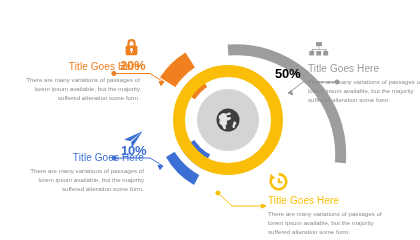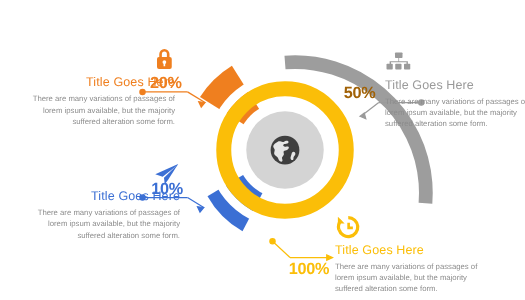--- a/index.html
+++ b/index.html
@@ -27,21 +27,21 @@
   .align-l .ico{justify-content:flex-start;}
 
   
   #blk-tl{left:22px;top:36px;}
   #blk-tr{left:308px;top:38px;}
   #blk-bl{left:26px;top:127px;}
   #blk-br{left:268px;top:170px;}
 
   .pct{position:absolute;font-size:13px;font-weight:bold;letter-spacing:-.2px;}
   #pct-20{left:120px;top:58px;color:#ef7f1f;}
-  #pct-50{left:275px;top:66px;color:#a16207;}
+  #pct-50{left:275px;top:66px;color:#000000;}
   #pct-10{left:121px;top:143px;color:#3b6fd4;text-align:center;}
   #pct-100{left:231px;top:207px;color:#fbbe08;}
 </style>
 </head>
 <body>
 
 <div id="stage">
 
   <svg class="layer" viewBox="0 0 420 236">
 
@@ -97,21 +97,20 @@
       <circle cx="218" cy="193" r="2.1"></circle>
       <line x1="218" y1="193" x2="232" y2="206" stroke-width="1"></line>
       <line x1="232" y1="206" x2="266" y2="206" stroke-width="1"></line>
       <path d="M 266 206 l -4.6 -2 l 0 4.2 z"></path>
     </g>
   </svg>
 
   <div class="pct" id="pct-20">20%</div>
   <div class="pct" id="pct-50">50%</div>
   <div class="pct" id="pct-10">10%</div>
-  <div class="pct" id="pct-100">100%</div>
 
   <div class="block align-r" id="blk-tl">
     <div class="ico">
       <svg width="17" height="21" viewBox="0 0 17 21">
         <path d="M4.4 9 V6.2 a4.1 4.1 0 0 1 8.2 0 V9 h-2.1 V6.2 a2 2 0 0 0 -4 0 V9 Z" fill="#ef7f1f"></path>
         <rect x="2.6" y="8.6" width="11.8" height="9.6" rx="1.6" fill="#ef7f1f"></rect>
         <circle cx="8.5" cy="12.6" r="1.5" fill="#ffffff"></circle>
         <rect x="7.85" y="12.9" width="1.3" height="3.1" fill="#ffffff"></rect>
       </svg>
     </div>

